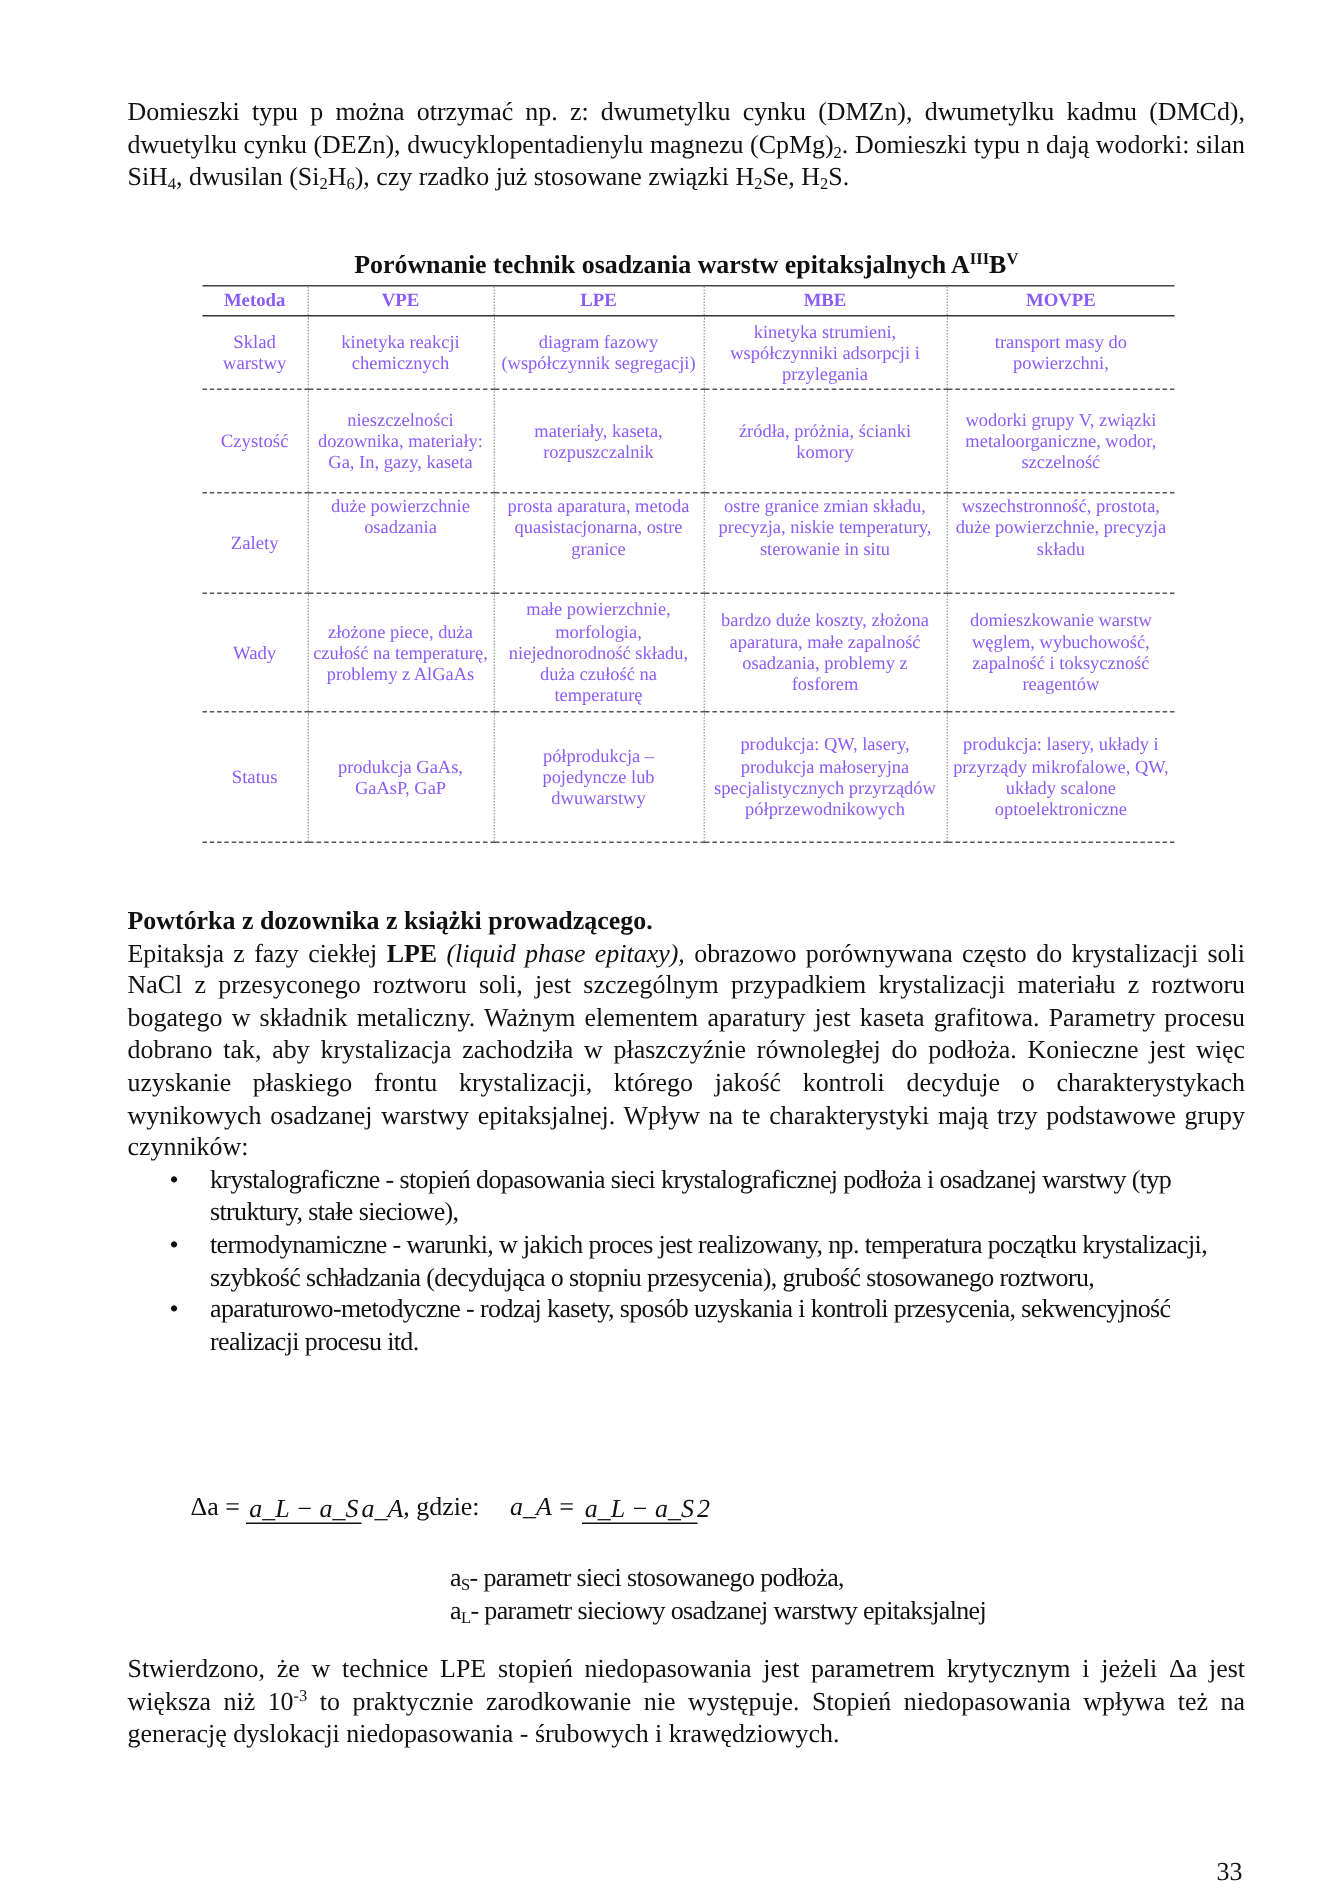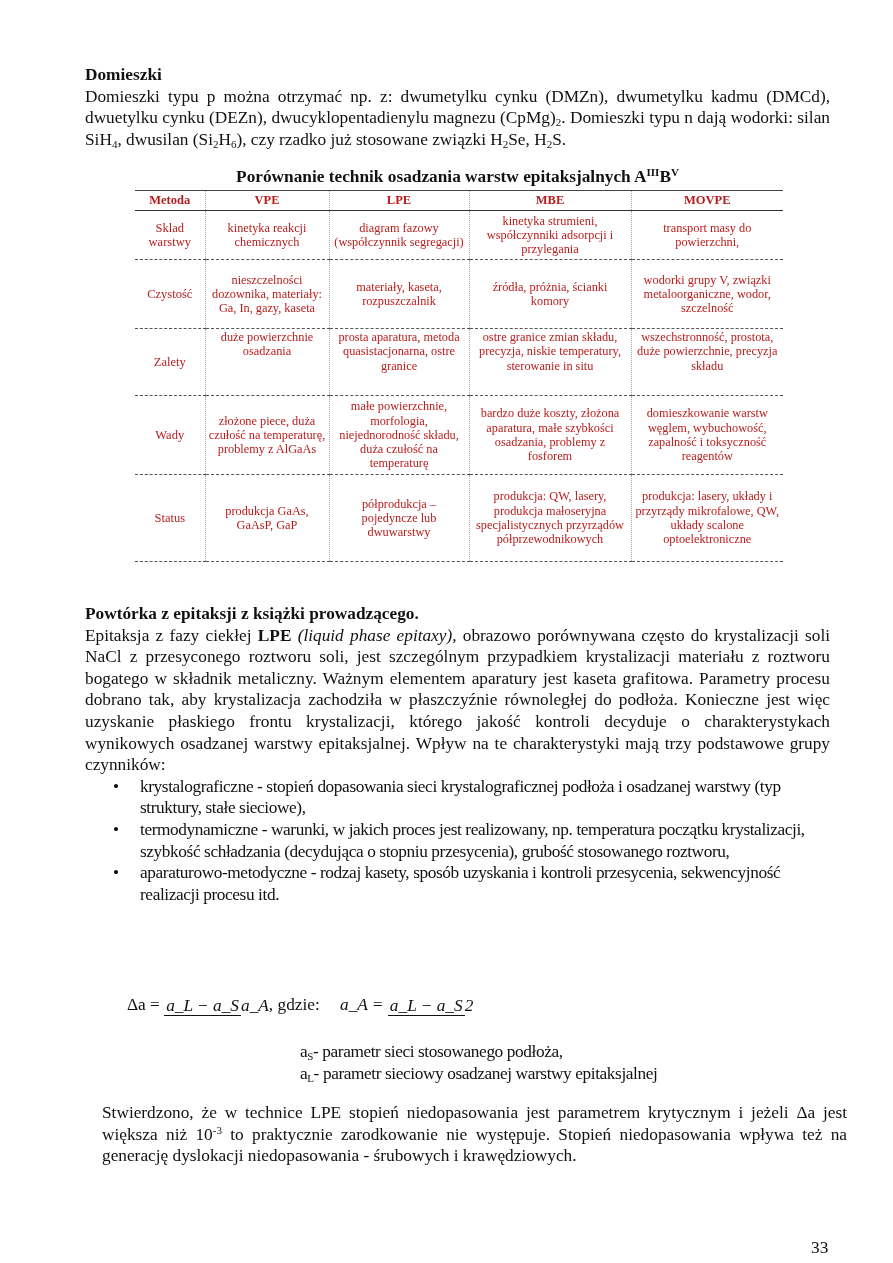--- a/index.html
+++ b/index.html
@@ -11,21 +11,21 @@
     .bold { font-weight: bold; }
     .title-h { font-size: 17.3px; line-height: 21.6px; font-weight: bold; margin: 0; }
     sub { font-size: 11px; vertical-align: -3px; line-height: 0; }
     sup { font-size: 11px; vertical-align: 6px; line-height: 0; }
 
     .table-title { position: absolute; left: 85px; top: 166px; width: 745px; text-align: center;
                    font-weight: bold; font-size: 17.3px; line-height: 21px; }
 
     
     .scan { position: absolute; left: 135px; top: 190px; width: 648px;
-            font-family: "Liberation Serif", "DejaVu Serif", serif; color: #b91c1c; }
+            font-family: "Liberation Serif", "DejaVu Serif", serif; color: #8b5cf6; }
     table.cmp { border-collapse: collapse; width: 648px; table-layout: fixed; font-size: 12.3px; line-height: 14.3px; }
     table.cmp th, table.cmp td { text-align: center; vertical-align: middle; padding: 1px 3px;
         border-top: 1px dashed #555; border-bottom: 1px dashed #555;
         border-left: 1px dotted #aaa; border-right: 1px dotted #aaa; }
     table.cmp th { font-weight: bold; font-size: 12.5px; height: 17px; border-top: 1px solid #444; border-bottom: 1.5px solid #333; }
     table.cmp td.rowhead { font-weight: normal; font-size: 12.5px; }
     table.cmp tr:first-child th:first-child, table.cmp td.rowhead { border-left: none; }
     table.cmp th:last-child, table.cmp td:last-child { border-right: none; }
     table.cmp tr.r1 td { height: 46px; }
     table.cmp tr.r2 td { height: 66px; }
@@ -41,28 +41,27 @@
     .tight { letter-spacing: -0.4px; }
 
     .formula { position: absolute; left: 85px; top: 995px; width: 745px; height: 50px; font-size: 17.3px; margin-left: 40px; }
     .frac { display: inline-flex; flex-direction: row; align-items: center; vertical-align: middle; font-style: italic; font-family: "Liberation Serif", serif; }
     .frac .num { border-bottom: 1px solid #111; padding: 0 2px; line-height: 18px; }
     .frac .den { line-height: 20px; font-style: italic; }
     .it { font-style: italic; }
     .f1 { position: absolute; left: 2px; top: 0; }
     .f2 { position: absolute; left: 215px; top: 0; }
     .defs { position: absolute; left: 300px; top: 1041px; font-size: 17.3px; line-height: 21.6px; letter-spacing: -0.4px; }
-    .concl { position: absolute; left: 102px; top: 1102px; width: 745px; }
+    .concl { position: absolute; left: 85px; top: 1102px; width: 745px; }
     .pagenum { position: absolute; left: 811px; top: 1190px; font-size: 17.3px; margin-top: 48px; }
   </style>
 </head>
 <body>
 
 <div class="page">
-  <p class="title-h">Domieszki</p>
   <p class="p justify"><span>Domieszki typu p można otrzymać np. z: dwumetylku cynku (DMZn), dwumetylku kadmu (DMCd), dwuetylku cynku (DEZn), dwucyklopentadienylu magnezu (CpMg)</span><sub>2</sub><span>. Domieszki typu n dają wodorki: silan SiH</span><sub>4</sub><span>, dwusilan (Si</span><sub>2</sub><span>H</span><sub>6</sub><span>), czy rzadko już stosowane związki H</span><sub>2</sub><span>Se, H</span><sub>2</sub><span>S.</span></p>
 </div>
 
 <div class="table-title"><span>Porównanie technik osadzania warstw epitaksjalnych A</span><sup>III</sup><span>B</span><sup>V</sup></div>
 
 <div class="scan">
   <table class="cmp">
     <colgroup>
         <col style="width:70px">
         <col style="width:124px">
@@ -96,36 +95,36 @@
       <td class="rowhead">Zalety</td>
       <td>duże powierzchnie osadzania</td>
       <td>prosta aparatura, metoda quasistacjonarna, ostre granice</td>
       <td>ostre granice zmian składu, precyzja, niskie temperatury, sterowanie in situ</td>
       <td>wszechstronność, prostota, duże powierzchnie, precyzja składu</td>
     </tr>
     <tr class="r4">
       <td class="rowhead">Wady</td>
       <td>złożone piece, duża czułość na temperaturę, problemy z AlGaAs</td>
       <td>małe powierzchnie, morfologia, niejednorodność składu, duża czułość na temperaturę</td>
-      <td>bardzo duże koszty, złożona aparatura, małe szybkości osadzania, problemy z fosforem</td>
+      <td>bardzo duże koszty, złożona aparatura, małe zapalność osadzania, problemy z fosforem</td>
       <td>domieszkowanie warstw węglem, wybuchowość, zapalność i toksyczność reagentów</td>
     </tr>
     <tr class="r5">
       <td class="rowhead">Status</td>
       <td>produkcja GaAs, GaAsP, GaP</td>
       <td>półprodukcja – pojedyncze lub dwuwarstwy</td>
       <td>produkcja: QW, lasery, produkcja małoseryjna specjalistycznych przyrządów półprzewodnikowych</td>
       <td>produkcja: lasery, układy i przyrządy mikrofalowe, QW, układy scalone optoelektroniczne</td>
     </tr>
   </tbody>
     </table>
 </div>
 
 <div class="sec2">
-  <p class="title-h">Powtórka z epitaksji z książki prowadzącego.</p>
+  <p class="title-h">Powtórka z dozownika z książki prowadzącego.</p>
   <p class="p justify"><span>Epitaksja z fazy ciekłej </span><span class="bold">LPE</span><span class="it"> (liquid phase epitaxy),</span><span> obrazowo porównywana często do krystalizacji soli NaCl z przesyconego roztworu soli, jest szczególnym przypadkiem krystalizacji materiału z roztworu bogatego w składnik metaliczny. Ważnym elementem aparatury jest kaseta grafitowa. Parametry procesu dobrano tak, aby krystalizacja zachodziła w płaszczyźnie równoległej do podłoża. Konieczne jest więc uzyskanie płaskiego frontu krystalizacji, którego jakość kontroli decyduje o charakterystykach wynikowych osadzanej warstwy epitaksjalnej. Wpływ na te charakterystyki mają trzy podstawowe grupy czynników:</span></p>
   <ul class="bul">
     <li><span class="dot">•</span><span>krystalograficzne - stopień dopasowania sieci krystalograficznej podłoża i osadzanej warstwy (typ struktury, stałe sieciowe),</span></li>
     <li><span class="dot">•</span><span>termodynamiczne - warunki, w jakich proces jest realizowany, np. temperatura początku krystalizacji, szybkość schładzania (decydująca o stopniu przesycenia), grubość stosowanego roztworu,</span></li>
     <li><span class="dot">•</span><span>aparaturowo-metodyczne - rodzaj kasety, sposób uzyskania i kontroli przesycenia, sekwencyjność realizacji procesu itd.</span></li>
   </ul>
 </div>
 
 <div class="formula">
   <div class="f1">

